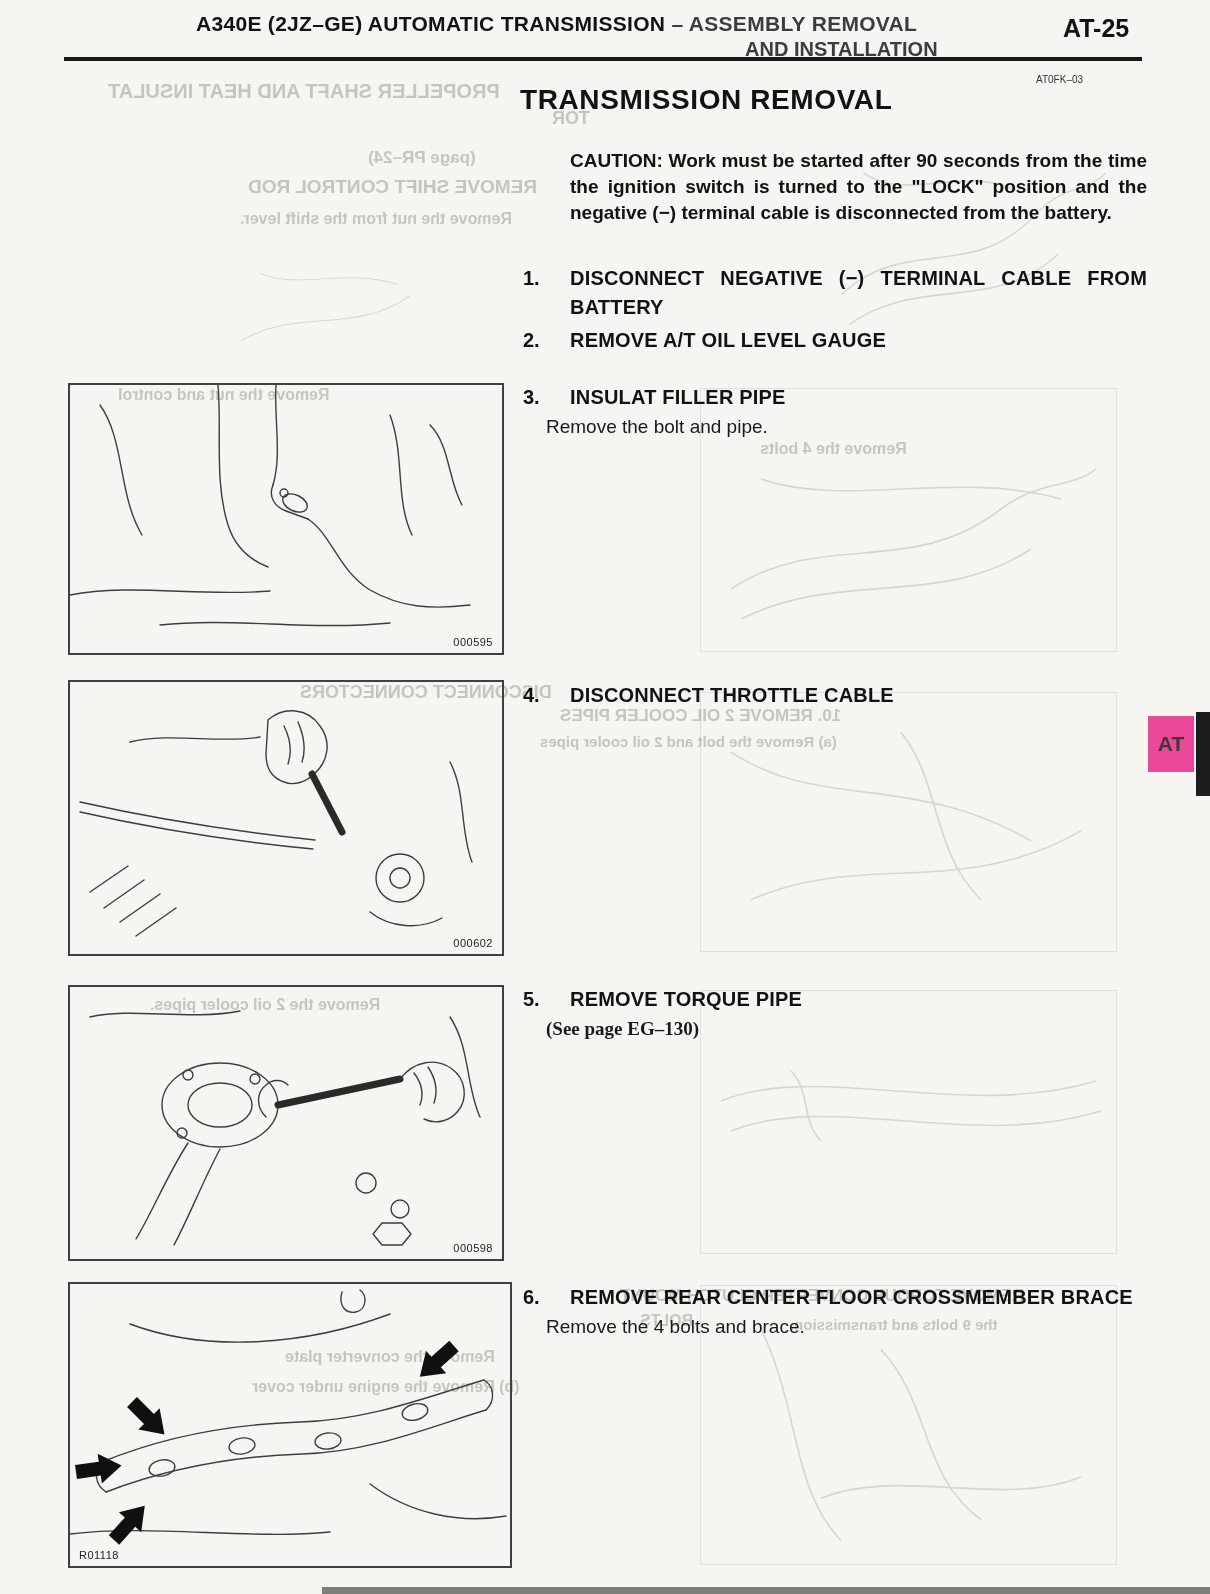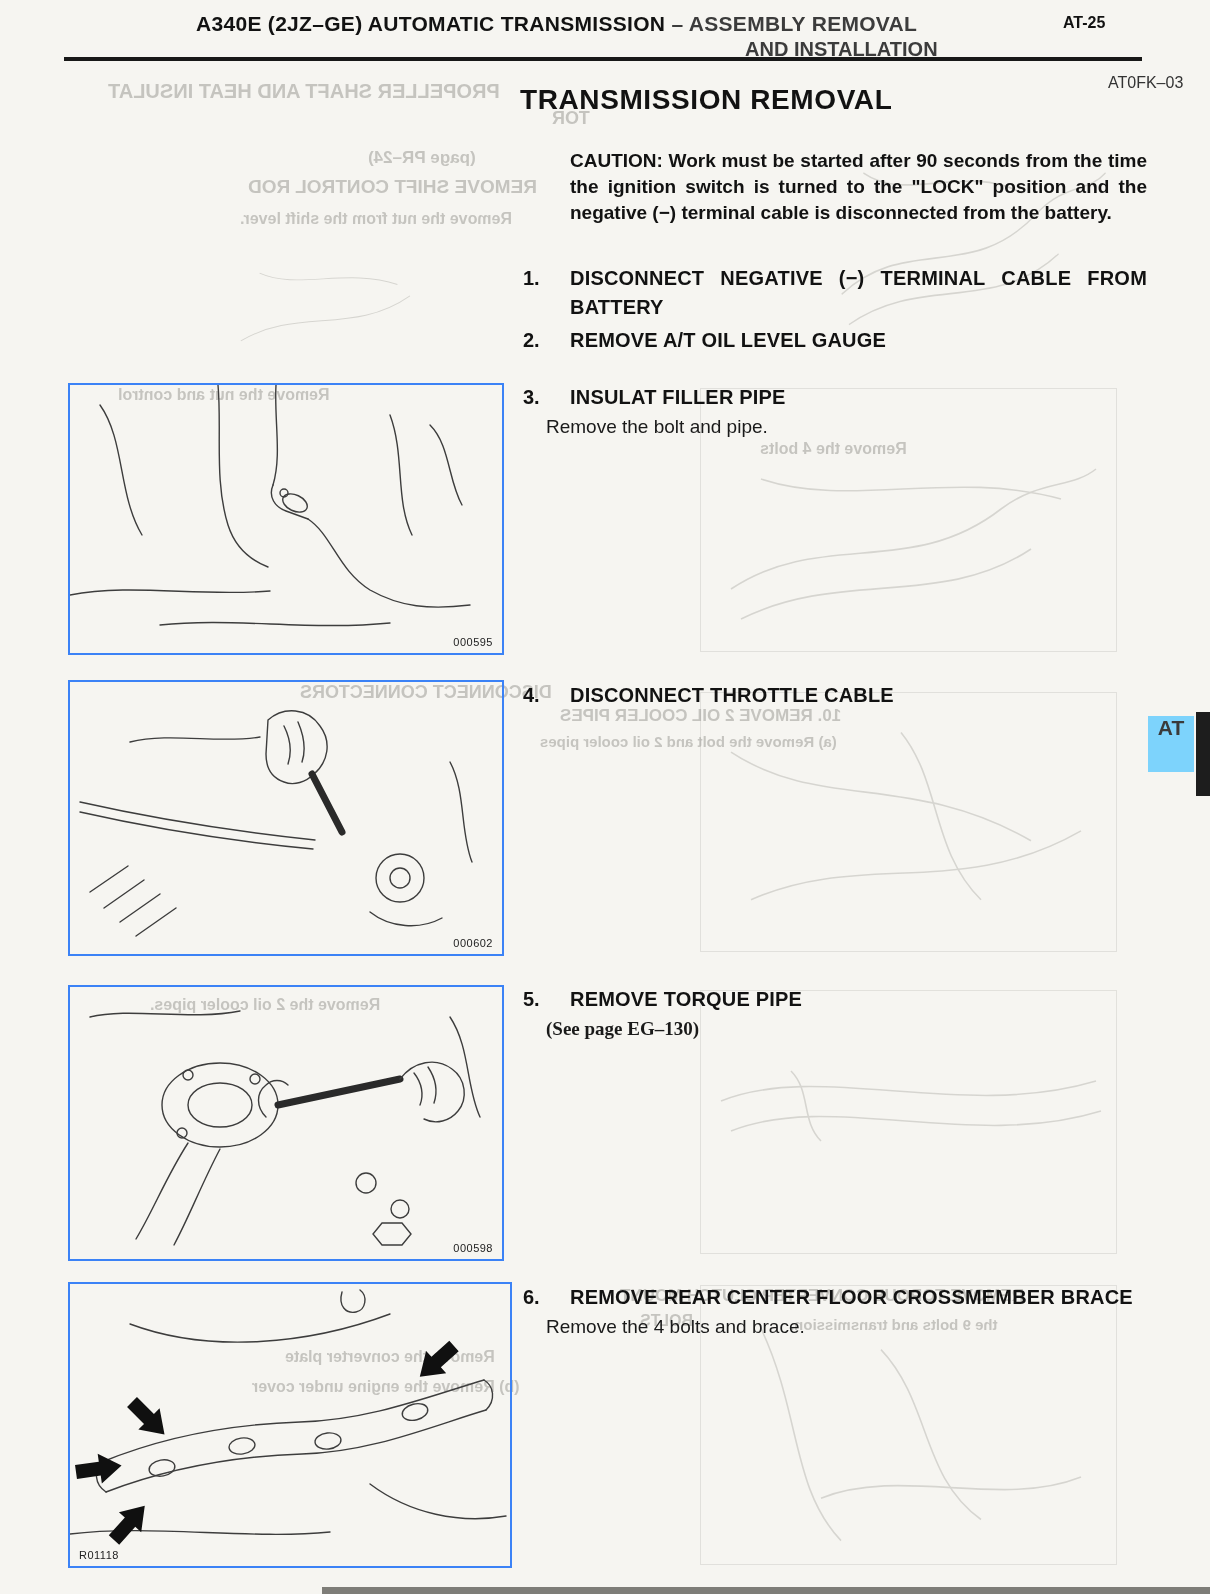--- a/index.html
+++ b/index.html
@@ -5,55 +5,55 @@
   html,body { margin:0; padding:0; background:#9a9a98; }
   .page {
     position:relative; width:1210px; height:1594px; margin:0 auto;
     background:#f6f5f1; overflow:hidden; color:#121212;
     font-family:"Liberation Sans", sans-serif;
   }
   
   .header-line { position:absolute; left:196px; top:12px; font-size:21px; font-weight:700; letter-spacing:.3px; white-space:nowrap; z-index:3; }
   .header-line .dim { color:#3c3c3c; }
   .header-line2 { position:absolute; left:745px; top:38px; font-size:20px; font-weight:700; color:#3c3c3c; z-index:3; }
-  .page-num { position:absolute; left:1063px; top:14px; font-size:16px; font-weight:700; z-index:3; }
+  .page-num { position:absolute; left:1063px; top:14px; font-size:25px; font-weight:700; z-index:3; }
   .header-rule { position:absolute; left:64px; top:57px; width:1078px; height:4px; background:#181818; z-index:3; }
-  .doc-code { position:absolute; left:1108px; top:74px; font-size:16px; color:#333; z-index:3; }
+  .doc-code { position:absolute; left:1036px; top:74px; font-size:10px; color:#333; z-index:3; }
   
   .section-title { position:absolute; left:520px; top:84px; font-size:28px; font-weight:700; letter-spacing:.6px; z-index:3; }
   .caution { position:absolute; left:570px; top:148px; width:577px; font-size:19px; font-weight:700; line-height:1.38; text-align:justify; z-index:3; }
   .step { position:absolute; left:523px; width:624px; z-index:3; }
   .step-row { display:flex; }
   .step-num { width:47px; flex:none; font-weight:700; font-size:20px; line-height:1.45; }
   .step-title { flex:1; font-weight:700; font-size:20px; line-height:1.45; text-align:justify; letter-spacing:.2px; }
   .step-detail { margin-left:23px; margin-top:4px; font-size:19px; font-weight:400; color:#1a1a1a; }
   .step-detail.bold { font-weight:700;font-family:Liberation Serif, serif; }
   .step-detail:empty { display:none; }
   
-  .figure { position:absolute; border:2px solid #3b82f6; z-index:3; }
+  .figure { position:absolute; border:2px solid #404040; z-index:3; }
   .figure svg { display:block; width:100%; height:100%; }
   .fig-code { position:absolute; bottom:5px; right:9px; font-size:11px; color:#222; letter-spacing:.5px; }
   .fig-code.left { right:auto; left:9px; }
   .sketch { stroke:#3d3d3d; fill:none; stroke-width:1.4; stroke-linecap:round; }
   .sketch-thick { stroke:#2a2a2a; fill:none; stroke-width:7; stroke-linecap:round; }
   .arrow { fill:#101010; stroke:none; }
   
   .ghost-layer { position:absolute; inset:0; z-index:1; }
   .g-line {
     position:absolute; display:inline-block; white-space:nowrap;
     color:#a5a49f; opacity:.6; font-weight:700;
     transform:scaleX(-1); transform-origin:center;
   }
   .g-panel { position:absolute; border:1px solid #dddcd7; opacity:.8; }
   .g-panel.noborder { border:none; }
   .g-panel svg { display:block; width:100%; height:100%; }
   .g-stroke { stroke:#cfcec9; fill:none; stroke-width:1.6; }
   
-  .side-tab { position:absolute; left:1148px; top:716px; width:46px; height:56px; background:#7dd3fc;
-    display:flex; align-items:flex-start; justify-content:center; font-size:21px; font-weight:700; color:#3a3a3a; z-index:3; }
+  .side-tab { position:absolute; left:1148px; top:716px; width:46px; height:56px; background:#ec4899;
+    display:flex; align-items:center; justify-content:center; font-size:21px; font-weight:700; color:#3a3a3a; z-index:3; }
   .side-tab-edge { position:absolute; left:1196px; top:712px; width:14px; height:84px; background:#1d1d1d; z-index:3; }
   .bottom-edge { position:absolute; left:322px; bottom:0; width:888px; height:7px; background:#55544f; opacity:.75; z-index:3; }
 </style>
 </head>
 <body>
 
 <div class="page">
 
   <div class="ghost-layer">
     <div class="g-panel noborder" style="left:820px;top:92px;width:300px;height:265px">

